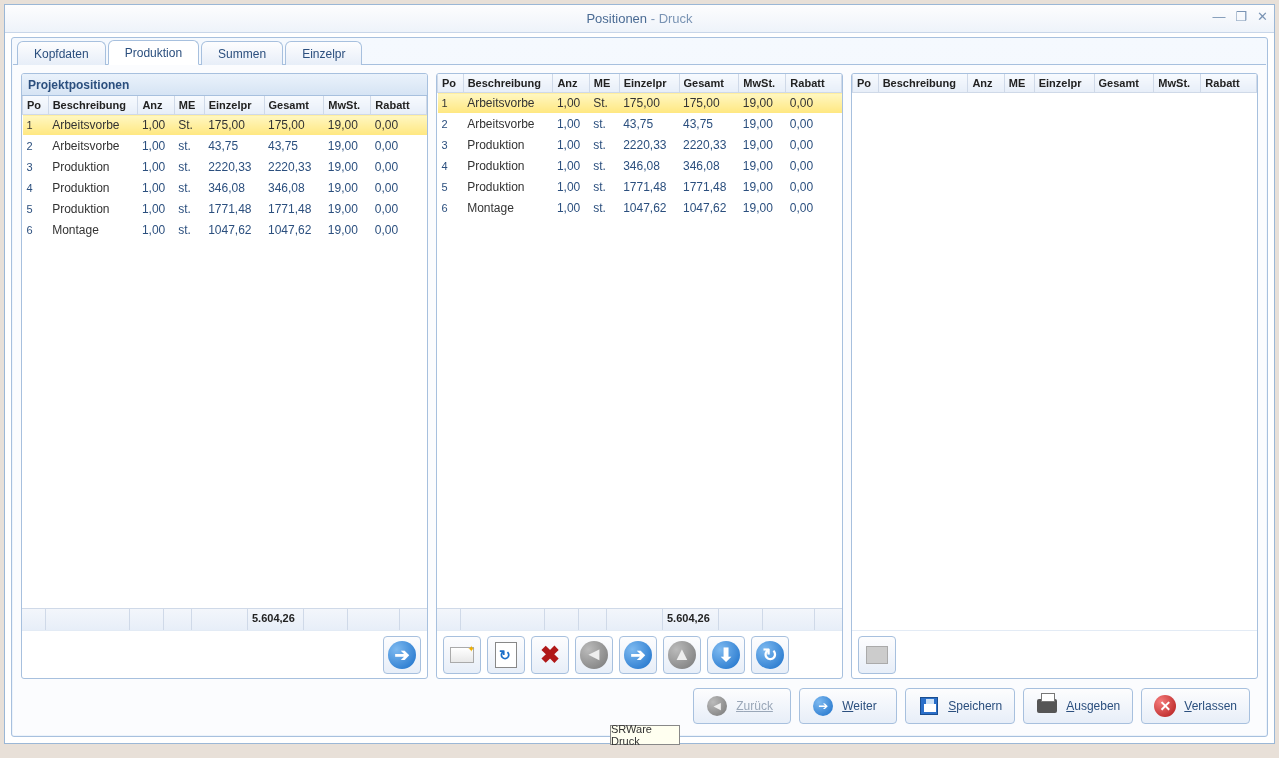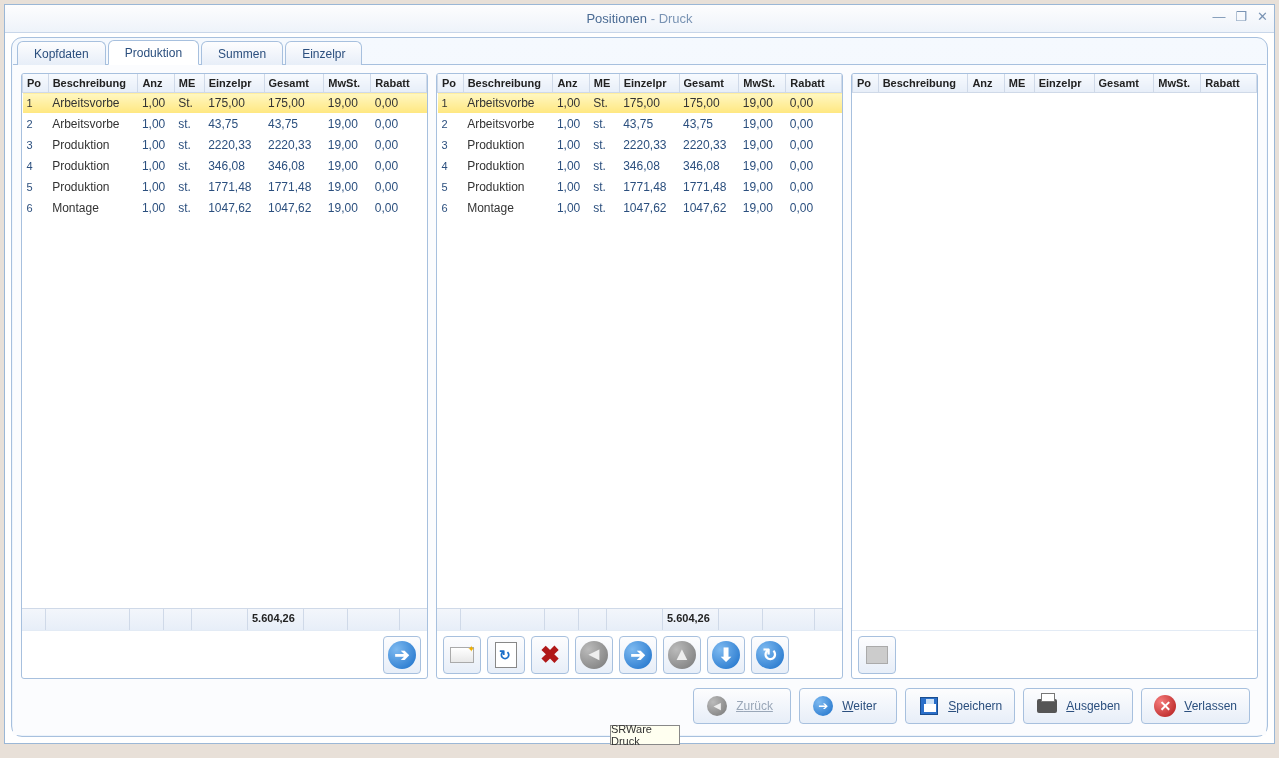--- a/index.html
+++ b/index.html
@@ -4,21 +4,21 @@
 <style>
   * { box-sizing: border-box; margin: 0; padding: 0; }
   html, body { width: 1279px; height: 758px; font-family: "Segoe UI", Tahoma, Arial, sans-serif; font-size: 12px; background: #e8e0d8; overflow: hidden; }
   .window { position: absolute; left: 4px; top: 4px; right: 4px; bottom: 14px; border: 1px solid #9bb7d6; background: #fff; display: flex; flex-direction: column; }
   .titlebar { height: 28px; background: linear-gradient(#fdfdfe, #eef3fa); border-bottom: 1px solid #c8d6e9; position: relative; display: flex; align-items: center; justify-content: center; }
   .title-text { color: #4a6b94; font-size: 13px; }
   .title-text .suffix { color: #7a94b4; }
   .win-controls { position: absolute; right: 6px; top: 4px; display: flex; gap: 10px; color: #7a94b4; font-size: 13px; }
   .win-controls span { cursor: pointer; }
   .client { flex: 1; padding: 4px 6px 6px 6px; display: flex; flex-direction: column; }
-  .outer-panel { flex: 1; border: 1px solid #a7c0de; border-radius: 11px; background: linear-gradient(#f5f9fe, #ecf3fb); padding: 1px; display: flex; flex-direction: column; }
+  .outer-panel { flex: 1; border: 1px solid #a7c0de; border-radius: 3px; background: linear-gradient(#f5f9fe, #ecf3fb); padding: 1px; display: flex; flex-direction: column; }
   .tab-strip { height: 26px; display: flex; align-items: flex-end; padding-left: 4px; gap: 0; border-bottom: 1px solid #a7c0de; }
   .tab { padding: 5px 16px 4px 16px; border: 1px solid #a7c0de; border-bottom: none; border-radius: 6px 6px 0 0; background: linear-gradient(#fdfdfe, #e7eef8); color: #2b4f7e; margin-right: 2px; cursor: pointer; position: relative; top: 1px; }
   .tab.active { background: #fff; font-weight: normal; border-bottom: 1px solid #fff; }
   .tab-body { flex: 1; background: #fbfcfe; padding: 8px; display: flex; flex-direction: column; }
   .columns { flex: 1; display: flex; gap: 8px; }
   .panel { flex: 1; border: 1px solid #a7c0de; border-radius: 3px; background: #fff; display: flex; flex-direction: column; overflow: hidden; }
   .panel-head { height: 22px; background: linear-gradient(#eaf2fb, #d6e4f4); border-bottom: 1px solid #a7c0de; padding: 0 6px; display: flex; align-items: center; color: #2b4f7e; font-weight: bold; font-size: 12px; }
   .grid { flex: 1; overflow: auto; }
   table { width: 100%; border-collapse: collapse; table-layout: fixed; }
   thead th { background: linear-gradient(#f7fafe, #e7eef8); border: 1px solid #cfd9e8; border-top: none; padding: 3px 4px; text-align: left; font-weight: bold; color: #222; font-size: 11px; white-space: nowrap; overflow: hidden; }
@@ -75,20 +75,21 @@
           <div class="tab">Kopfdaten</div>
           <div class="tab active">Produktion</div>
           <div class="tab">Summen</div>
           <div class="tab">Einzelpr</div>
         </div>
 
       <div class="tab-body">
         <div class="columns">
 
           <div class="panel">
+            <div class="panel-head">Projektpositionen</div>
             <div class="grid">
                 <table>
                   <thead id="head-projekt">
                     <tr>
                       <th style="width: 24px;">Po</th>
                       <th style="width: 84px;">Beschreibung</th>
                       <th style="width: 34px;">Anz</th>
                       <th style="width: 28px;">ME</th>
                       <th style="width: 56px;">Einzelpr</th>
                       <th style="width: 56px;">Gesamt</th>

